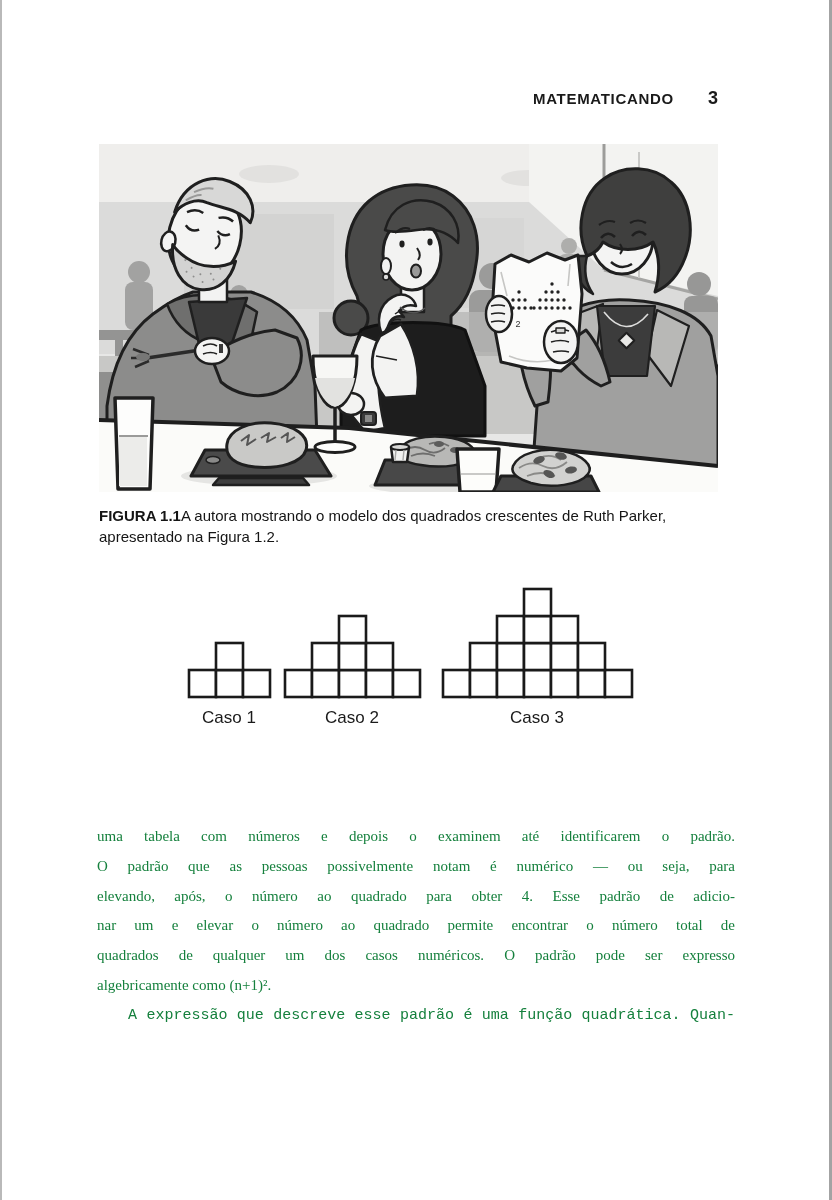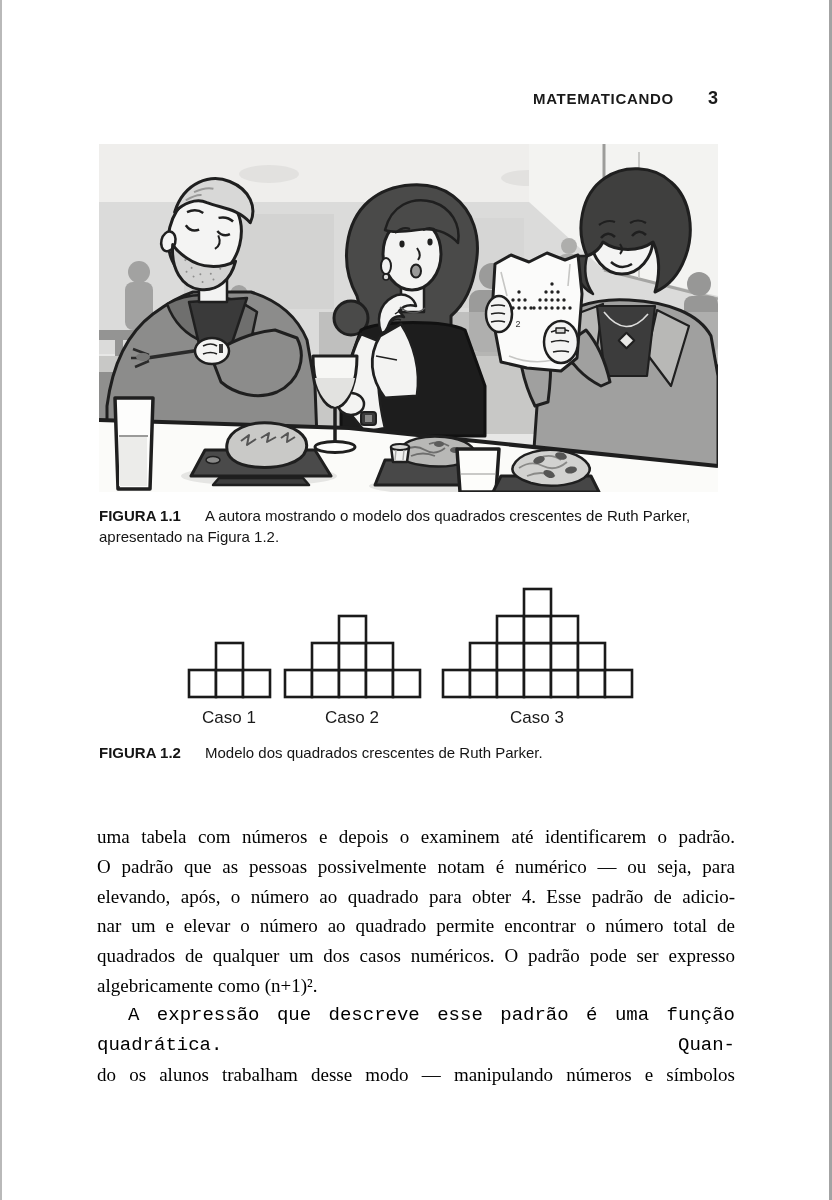--- a/index.html
+++ b/index.html
@@ -15,29 +15,29 @@
     position:absolute;top:88px;right:114px;display:flex;align-items:baseline;gap:34px;
   }
   .running-title{font-size:15px;font-weight:bold;letter-spacing:0.7px;}
   .page-number{font-size:18px;font-weight:600;}
 
   .illustration{position:absolute;left:99px;top:144px;width:619px;height:348px;overflow:hidden;}
 
   .caption{position:absolute;left:99px;width:636px;font-size:15px;line-height:21px;color:#151515;}
   .caption.c1{top:505px;}
   .caption.c2{top:742px;}
-  .caption .lbl{font-weight:bold;margin-right:24px;}
+  .caption .lbl{font-weight:bold;margin-right:0;}
 
   .squares-figure{position:absolute;left:0;top:580px;}
   .squares-figure rect{fill:#ffffff;stroke:#1a1a1a;stroke-width:2.6px;}
   .squares-figure text{font-family:"Liberation Sans",sans-serif;font-size:17px;fill:#1a1a1a;text-anchor:middle;}
 
   .bodytext{
     position:absolute;left:97px;top:822px;width:638px;
-    font-family:"Liberation Serif",serif;font-size:19px;line-height:29.8px;color:#000000;
+    font-family:"Liberation Serif",serif;font-size:15px;line-height:29.8px;color:#15803d;
   }
   .bodytext .ln{text-align:justify;text-align-last:justify;}
   .bodytext .ln.end{text-align:left;text-align-last:left;}
   .bodytext .ln.indent{text-indent:31px;font-family:Liberation Mono, monospace;}
 </style>
 </head>
 <body>
 
 <div class="page">
   <div class="edge left"></div>
@@ -292,27 +292,23 @@
         <rect x="497" y="36" width="27" height="27"></rect>
         <rect x="524" y="36" width="27" height="27"></rect>
         <rect x="551" y="36" width="27" height="27"></rect>
         <rect x="524" y="9" width="27" height="27"></rect>
       </g>
     <text x="229" y="143">Caso 1</text>
     <text x="352" y="143">Caso 2</text>
     <text x="537" y="143">Caso 3</text>
   </svg>
 
-  <div class="caption c2">
-    <span class="lbl">FIGURA 1.2</span><span>Modelo dos quadrados crescentes de Ruth Parker.</span>
-  </div>
 
   <div class="bodytext">
     <div class="ln">uma tabela com números e depois o examinem até identificarem o padrão.</div>
     <div class="ln">O padrão que as pessoas possivelmente notam é numérico — ou seja, para</div>
     <div class="ln">elevando, após, o número ao quadrado para obter 4. Esse padrão de adicio-</div>
     <div class="ln">nar um e elevar o número ao quadrado permite encontrar o número total de</div>
     <div class="ln">quadrados de qualquer um dos casos numéricos. O padrão pode ser expresso</div>
     <div class="ln end">algebricamente como (n+1)².</div>
     <div class="ln indent">A expressão que descreve esse padrão é uma função quadrática. Quan-</div>
-    <div class="ln">do os alunos trabalham desse modo — manipulando números e símbolos</div>
   </div>
 </div>
 
 </body></html>

